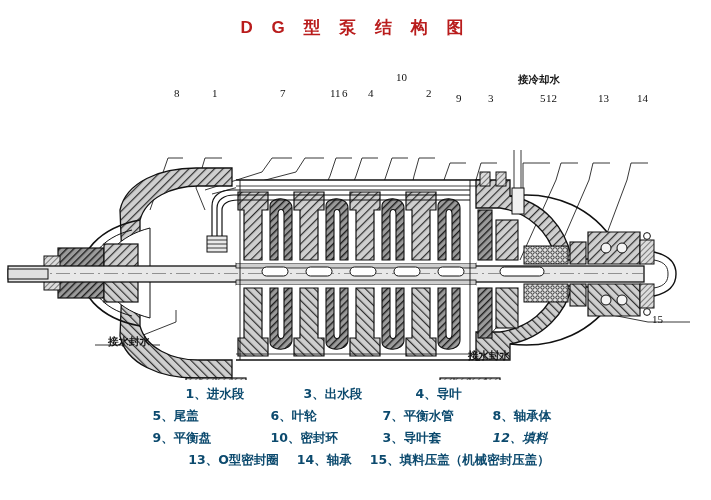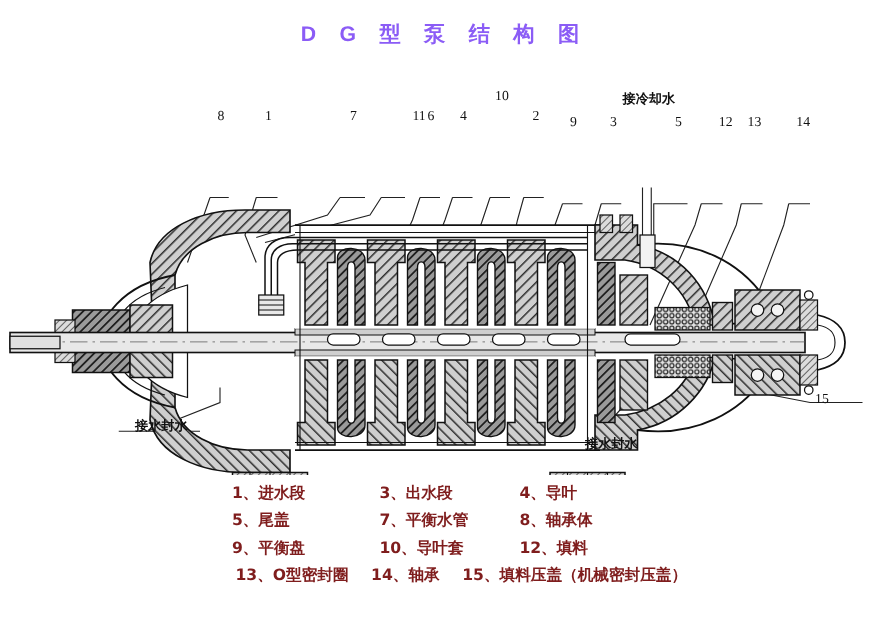--- a/index.html
+++ b/index.html
@@ -6,21 +6,21 @@
   body{
     width:711px;height:500px;position:relative;overflow:hidden;
     font-family:"Liberation Sans","DejaVu Sans",sans-serif;
     color:#111;
   }
   #page{position:absolute;inset:0;background:#fff;}
 
   
   .title{
     position:absolute;left:0;top:16px;width:711px;text-align:center;
-    font-size:17px;font-weight:bold;letter-spacing:7px;color:#8b5cf6;
+    font-size:17px;font-weight:bold;letter-spacing:7px;color:#b91c1c;
   }
 
   
   .stage{position:absolute;left:0;top:60px;width:711px;height:320px;}
   .stage svg{display:block;}
 
   
   .callout{
     position:absolute;font-size:11px;color:#111;font-weight:400;
     font-family:"Liberation Serif","DejaVu Serif",serif;
@@ -33,21 +33,21 @@
 
   
   .legend{
     position:absolute;left:0;top:386px;width:711px;
   }
   .legend-row{
     display:flex;justify-content:center;align-items:baseline;
     margin-bottom:5px;
   }
   .legend-item{
-    font-size:12.5px;font-weight:bold;color:#7f1d1d;
+    font-size:12.5px;font-weight:bold;color:#0c4a6e;
     font-family:"DejaVu Sans",sans-serif;white-space:nowrap;
   }
   .r1 .legend-item:nth-child(1){width:118px;}
   .r1 .legend-item:nth-child(2){width:112px;}
   .r1 .legend-item:nth-child(3){width:110px;}
   .r1 .legend-item:nth-child(4){width:66px;}
 
   .r2 .legend-item:nth-child(1){width:118px;}
   .r2 .legend-item:nth-child(2){width:112px;}
   .r2 .legend-item:nth-child(3){width:110px;}
@@ -302,48 +302,50 @@
     <span class="callout" style="left:280px;top:28px;">7</span>
     <span class="callout" style="left:310px;top:28px;margin-left:20px;">11</span>
     <span class="callout" style="left:342px;top:28px;">6</span>
     <span class="callout" style="left:368px;top:28px;">4</span>
     <span class="callout" style="left:396px;top:12px;">10</span>
     <span class="callout" style="left:426px;top:28px;">2</span>
 
     <span class="callout" style="left:456px;top:33px;">9</span>
     <span class="callout" style="left:488px;top:33px;">3</span>
     <span class="callout" style="left:540px;top:33px;">5</span>
-    <span class="callout" style="left:575px;top:33px;">12</span>
+    <span class="callout" style="left:546px;top:33px;">12</span>
     <span class="callout" style="left:598px;top:33px;">13</span>
     <span class="callout" style="left:637px;top:33px;">14</span>
 
     <span class="callout" style="left:652px;top:254px;">15</span>
 
-    <span class="cn-label" style="left:498px;top:14px;">接冷却水</span>
+    <span class="cn-label" style="left:518px;top:14px;">接冷却水</span>
     <span class="cn-label" style="left:108px;top:276px;">接水封水</span>
     <span class="cn-label" style="left:468px;top:290px;">接水封水</span>
   </div>
 
   <div class="legend">
 
     <div class="legend-row r1">
       <span class="legend-item">1、进水段</span>
       <span class="legend-item">3、出水段</span>
       <span class="legend-item">4、导叶</span>
     </div>
 
     <div class="legend-row r2">
       <span class="legend-item">5、尾盖</span>
+      <span class="legend-item">6、叶轮</span>
       <span class="legend-item">7、平衡水管</span>
       <span class="legend-item">8、轴承体</span>
     </div>
 
     <div class="legend-row r3">
       <span class="legend-item">9、平衡盘</span>
-      <span class="legend-item">10、导叶套</span>
+      <span class="legend-item">10、密封环</span>
+      <span class="legend-item">3、导叶套</span>
       <span class="legend-item">12、填料</span>
     </div>
 
     <div class="legend-row r4">
       <span class="legend-item">13、O型密封圈</span>
       <span class="legend-item">14、轴承</span>
       <span class="legend-item">15、填料压盖（机械密封压盖）</span>
     </div>
 
   </div>

